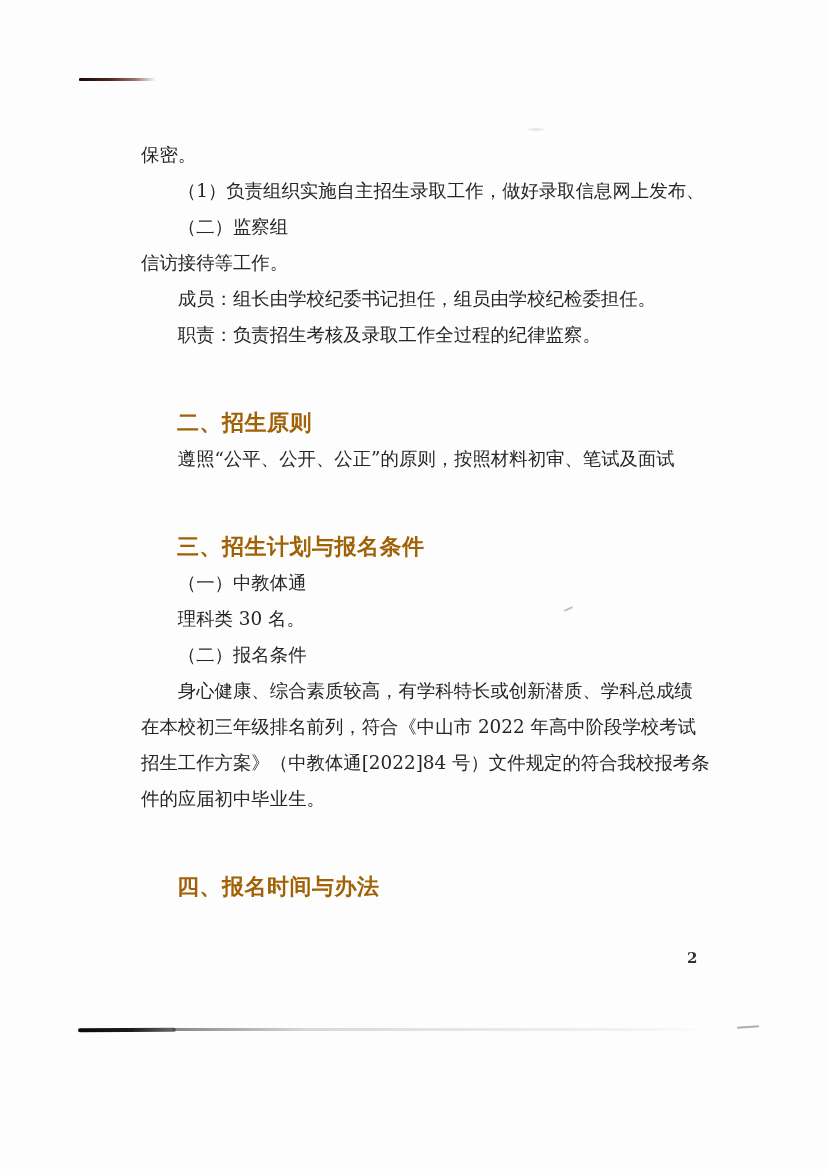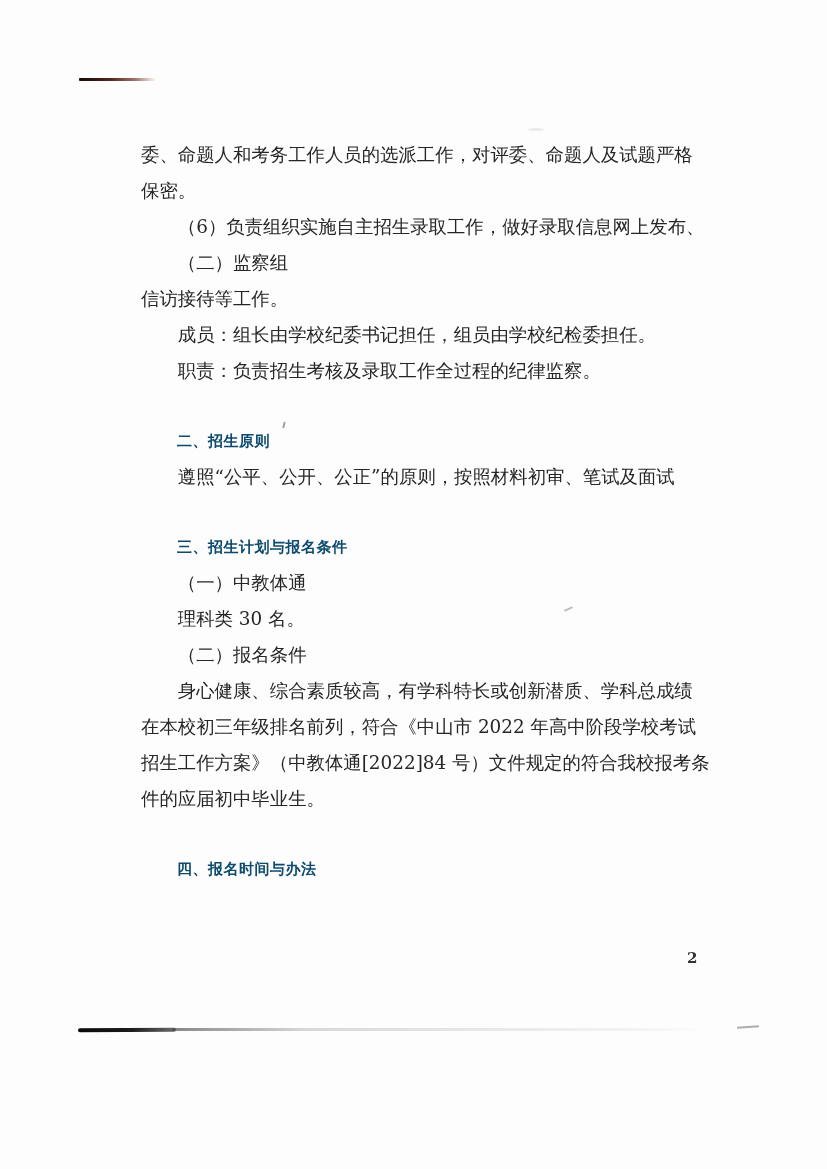--- a/index.html
+++ b/index.html
@@ -29,23 +29,23 @@
   .line {
     height: 36px;
     white-space: nowrap;
   }
   .line.indent {
     text-indent: 36.8px;
   }
   .line.heading {
     font-family: "DejaVu Sans", sans-serif;
     font-weight: 700;
-    font-size: 15px;
-    color: #0c4a6e;
-    margin-top: 34px;
+    font-size: 22px;
+    color: #a16207;
+    margin-top: 52px;
     text-indent: 36px;
     letter-spacing: 0.5px;
   }
   .page-num {
     position: absolute;
     left: 687px;
     top: 949px;
     font-family: "DejaVu Serif", serif;
     font-size: 15px;
     font-weight: 600;
@@ -92,23 +92,22 @@
 <body>
 
 <div class="sheet">
 
   <div class="artifact artifact-top-line"></div>
   <div class="artifact speck-c"></div>
   <div class="artifact speck-a"></div>
   <div class="artifact speck-b"></div>
 
   <div class="content" id="content">
-      <div class="line body">委、命题人和考务工作人员的选派工作，对评委、命题人及试题严格</div>
       <div class="line body">保密。</div>
-      <div class="line indent">（6）负责组织实施自主招生录取工作，做好录取信息网上发布、</div>
+      <div class="line indent">（1）负责组织实施自主招生录取工作，做好录取信息网上发布、</div>
       <div class="line indent">（二）监察组</div>
       <div class="line body">信访接待等工作。</div>
       <div class="line indent">成员：组长由学校纪委书记担任，组员由学校纪检委担任。</div>
       <div class="line indent">职责：负责招生考核及录取工作全过程的纪律监察。</div>
       <div class="line heading">二、招生原则</div>
       <div class="line indent">遵照“公平、公开、公正”的原则，按照材料初审、笔试及面试</div>
       <div class="line heading">三、招生计划与报名条件</div>
       <div class="line indent">（一）中教体通</div>
       <div class="line indent">理科类 30 名。</div>
       <div class="line indent">（二）报名条件</div>

